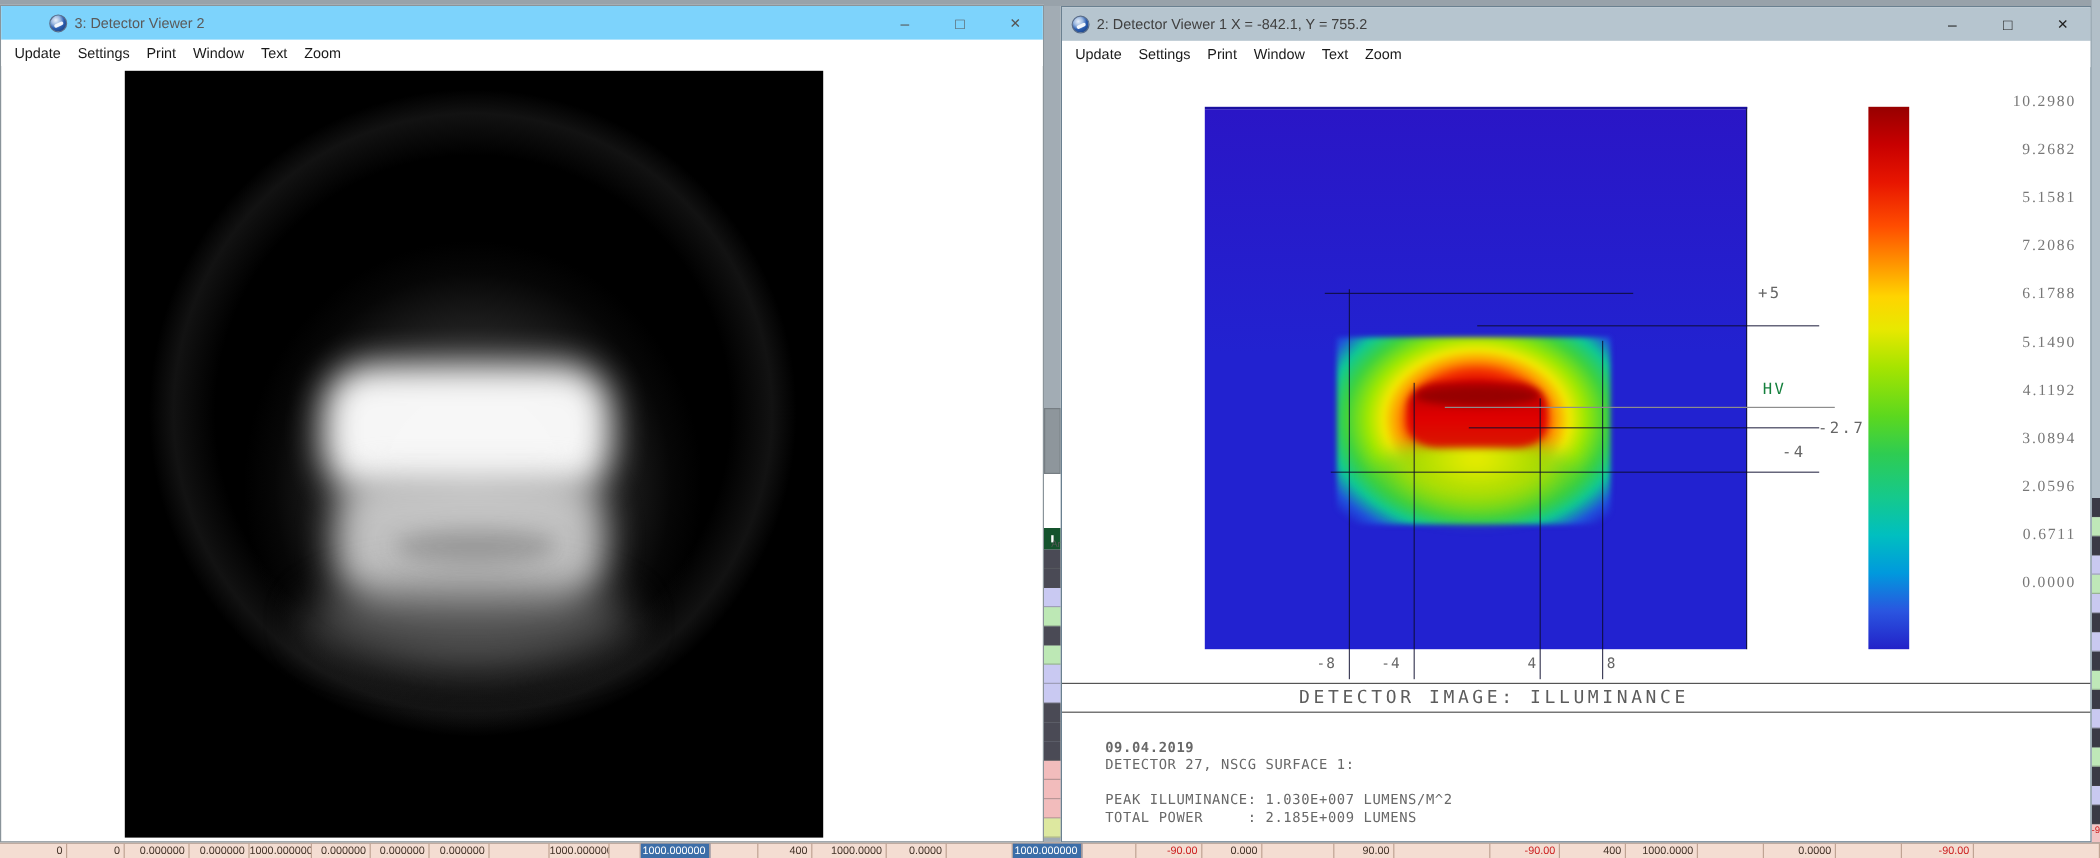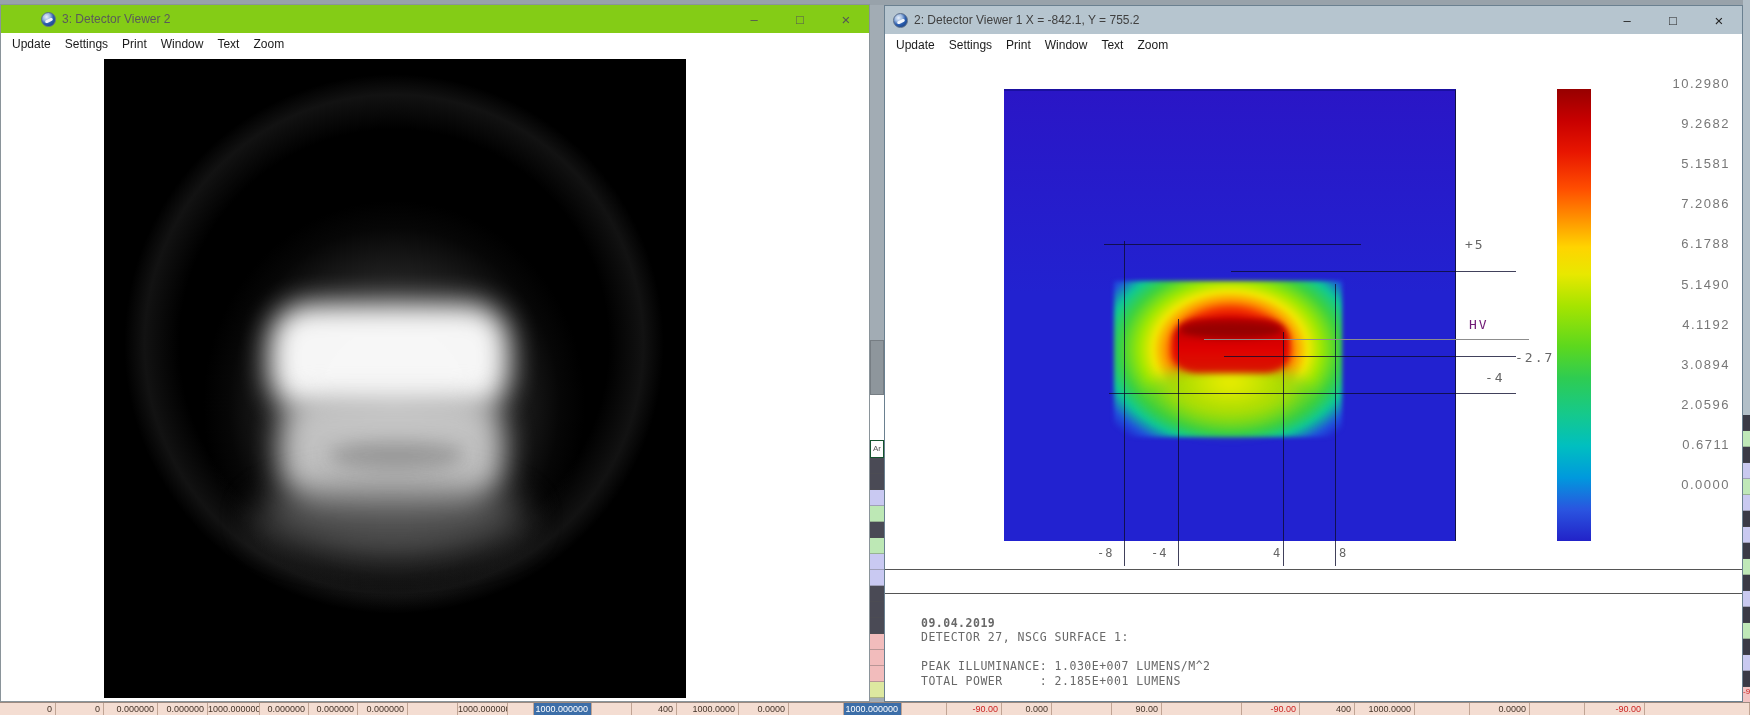--- a/index.html
+++ b/index.html
@@ -7,21 +7,21 @@
   .screen{position:relative;width:1750px;height:715px;background:#e9e9e9;overflow:hidden;
           font-family:"Liberation Sans",sans-serif;}
   
   .top-strip{position:absolute;left:0;top:0;width:1750px;height:5px;background:#98a2aa;}
   .left-strip{position:absolute;left:0;top:340px;width:8px;height:362px;background:#ececec;
               font-size:7px;color:#777;overflow:hidden;}
   .left-strip .ltr{display:block;margin-left:1px;}
   .gap-strip{position:absolute;left:870px;top:5px;width:14px;height:697px;background:#a2acb4;overflow:hidden;}
   .gap-scroll{width:100%;height:55px;margin-top:335px;background:#8e969c;border:1px solid #767d83;}
   .gap-white{width:100%;height:45px;background:#fff;}
-  .gap-ar{width:100%;height:18px;background:#fdfdfd;border:1px solid #14532d;font-size:8px;color:#555;
+  .gap-ar{width:100%;height:18px;background:#fdfdfd;border:6px solid #14532d;font-size:8px;color:#555;
           line-height:16px;text-align:center;}
   .right-strip{position:absolute;left:1743px;top:0;width:7px;height:715px;background:#b2bfc8;overflow:hidden;}
   .right-strip .pad{height:415px;}
   .right-strip .red-clip{height:15px;background:#f2c4c4;color:#cc2222;font-size:8px;overflow:hidden;}
   .cellcol .cell{width:100%;border-bottom:1px solid rgba(80,80,80,.35);}
   .bottom-row{position:absolute;left:0;top:702px;width:1750px;height:13px;background:#f4ddd2;
               display:flex;border-top:1px solid #9c8a80;}
   .bottom-row .cell{flex:none;height:100%;border-right:1px solid #c0a494;font-size:9px;line-height:12px;
                     color:#433328;text-align:right;padding-right:3px;overflow:hidden;font-family:"Liberation Sans",sans-serif;}
   .bottom-row .cell.sel{background:#3c6ea8;color:#fff;}
@@ -35,21 +35,21 @@
            border:1px solid #5a6d8a;position:relative;}
   .zx-icon::after{content:"";position:absolute;left:3px;top:6px;width:8px;height:3px;background:#f3f7fc;
            border-radius:2px;transform:rotate(-25deg);}
   .winbtns{position:absolute;right:0;top:0;height:100%;display:flex;}
   .winbtns span{width:46px;height:100%;display:flex;align-items:center;justify-content:center;
                 font-size:13px;color:#555;}
   .menubar{height:22px;display:flex;align-items:center;background:#fff;padding-left:4px;}
   .menubar span{font-size:12px;color:#1a1a1a;padding:2px 7px;}
   
   .win-left{left:0;top:4px;width:870px;height:698px;}
-  .win-left .titlebar{background:#84cc16;padding-left:40px;}
+  .win-left .titlebar{background:#7dd3fc;padding-left:40px;}
   .win-left .ttl{color:#5a5a5a;}
   .det-image{position:absolute;left:103px;top:54px;width:582px;height:639px;background:#000;overflow:hidden;}
   .det-image::before{content:"";position:absolute;inset:0;
      background:
        radial-gradient(ellipse 230px 245px at 290px 345px, rgba(175,175,175,.55) 0%, rgba(115,115,115,.30) 50%, rgba(45,45,45,.14) 72%, rgba(0,0,0,0) 83%),
        radial-gradient(circle 290px at 290px 285px, rgba(0,0,0,0) 74%, rgba(70,70,70,.26) 86%, rgba(0,0,0,0) 93%);}
   .blob{position:absolute;border-radius:40px;}
   .blob.core-top{left:165px;top:245px;width:240px;height:108px;background:rgba(253,253,253,.97);filter:blur(14px);}
   .blob.core-bot{left:175px;top:338px;width:225px;height:105px;background:rgba(205,205,205,.92);filter:blur(14px);}
   .blob.skirt{left:148px;top:418px;width:278px;height:82px;background:rgba(125,125,125,.5);border-radius:50%;filter:blur(16px);}
@@ -66,26 +66,26 @@
         background:radial-gradient(ellipse at 51% 44%, #c00000 0%, #d80000 24%, #f43300 33%, #ff9900 40%, #f2e800 47%, #a0e800 55%, #3ed23e 66%, #0ec896 76%, rgba(30,120,230,.55) 86%, rgba(34,34,208,0) 94%);}
   .halo-tail{position:absolute;left:140px;top:272px;width:172px;height:68px;border-radius:50%;filter:blur(7px);
         background:radial-gradient(ellipse at 50% 28%, #f2ee00 0%, #aadd00 42%, rgba(45,200,70,.55) 70%, rgba(34,34,208,0) 88%);}
   .core-red{position:absolute;left:169px;top:228px;width:116px;height:54px;border-radius:26px/20px;filter:blur(3px);
         background:linear-gradient(180deg,#b40000,#e00000 55%,#d81800);}
   .core-dark{position:absolute;left:176px;top:231px;width:102px;height:16px;border-radius:50%;filter:blur(3px);background:#970000;}
   .vl,.hl{position:absolute;background:rgba(12,12,45,.78);}
   .vl{width:1px;}  .hl{height:1px;}
   .hl.gray{background:#8d8d8d;}
   .anno{position:absolute;font-family:"DejaVu Sans Mono",monospace;font-size:13px;letter-spacing:2px;color:#666;}
-  .anno.gray{color:#701a75;}
+  .anno.gray{color:#15803d;}
   .xtick{position:absolute;top:540px;font-family:"DejaVu Sans Mono",monospace;font-size:12px;letter-spacing:1px;color:#666;}
   .cbar{position:absolute;left:672px;top:83px;width:34px;height:452px;
         background:linear-gradient(180deg,#970000 0%,#c80000 7%,#e81600 14%,#ff4d00 22%,#ff9500 29%,#ffd400 35%,#e8e800 41%,#a6e400 48%,#5cd81e 57%,#2ecc52 64%,#15c98c 72%,#00bfc0 79%,#0099dd 86%,#2a55e0 93%,#2222c8 100%);}
   .cbl{position:absolute;left:705px;width:140px;text-align:right;top:calc(70px + var(--i)*40.1px);
-       font-family:Liberation Sans, sans-serif;font-size:13px;letter-spacing:1.5px;color:#777;}
+       font-family:Liberation Serif, serif;font-size:13px;letter-spacing:1.5px;color:#777;}
   .rule{position:absolute;left:0;width:857px;height:1px;background:#555;}
   .plot-title{position:absolute;left:0;top:566px;width:720px;text-align:center;
        font-family:"DejaVu Sans Mono",monospace;font-size:15px;letter-spacing:3px;color:#5c5c5c;}
   .info{position:absolute;left:36px;white-space:pre;font-family:"DejaVu Sans Mono",monospace;
         font-size:11.5px;letter-spacing:.5px;color:#686868;}
 </style>
 </head>
 <body>
 
 <div class="screen">
@@ -271,21 +271,22 @@
     <span class="cbl" style="--i:3;">7.2086</span>
     <span class="cbl" style="--i:4;">6.1788</span>
     <span class="cbl" style="--i:5;">5.1490</span>
     <span class="cbl" style="--i:6;">4.1192</span>
     <span class="cbl" style="--i:7;">3.0894</span>
     <span class="cbl" style="--i:8;">2.0596</span>
     <span class="cbl" style="--i:9;">0.6711</span>
     <span class="cbl" style="--i:10;">0.0000</span>
 
     <div class="rule" style="top:563px;"></div>
+    <div class="plot-title">DETECTOR IMAGE: ILLUMINANCE</div>
     <div class="rule" style="top:587px;"></div>
 
     <div class="info" style="top:610px;font-weight:bold;">09.04.2019</div>
     <div class="info" style="top:624px;">DETECTOR 27, NSCG SURFACE 1:</div>
     <div class="info" style="top:653px;">PEAK ILLUMINANCE: 1.030E+007 LUMENS/M^2</div>
-    <div class="info" style="top:668px;">TOTAL POWER     : 2.185E+001 LUMENS</div>
+    <div class="info" style="top:668px;">TOTAL POWER     : 2.185E+009 LUMENS</div>
   </div>
 
 </div>
 
 </body></html>

